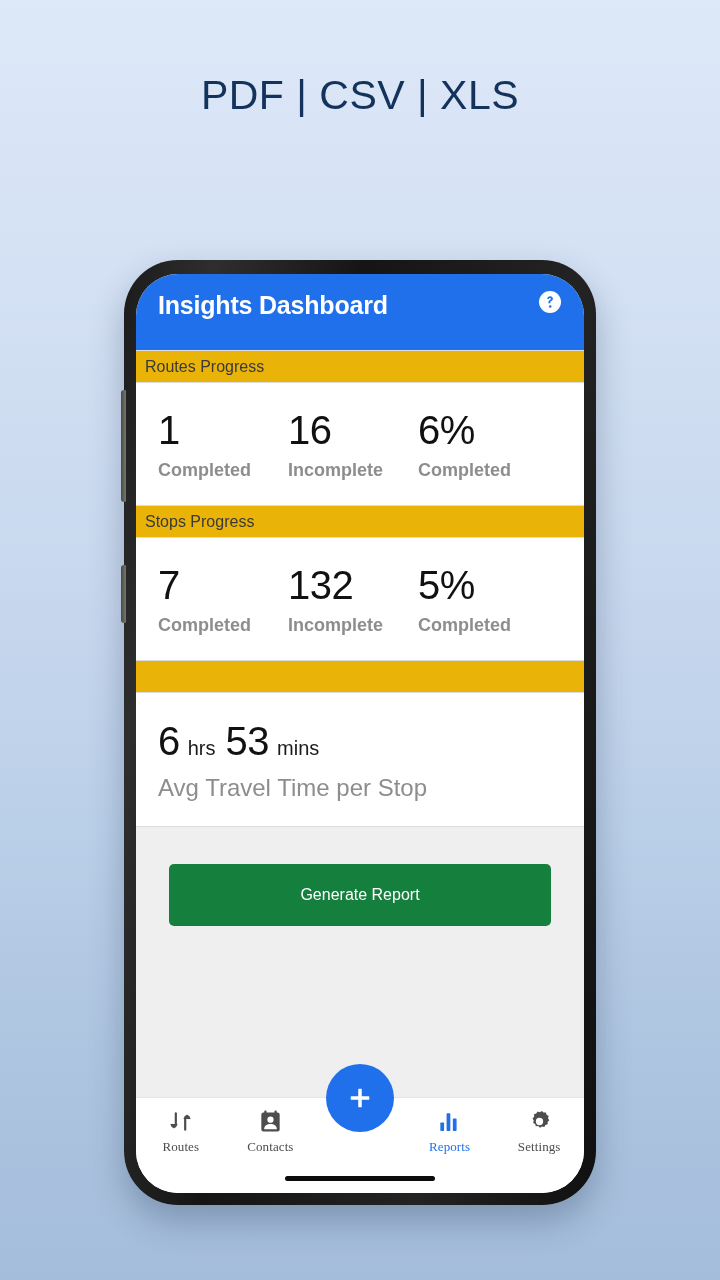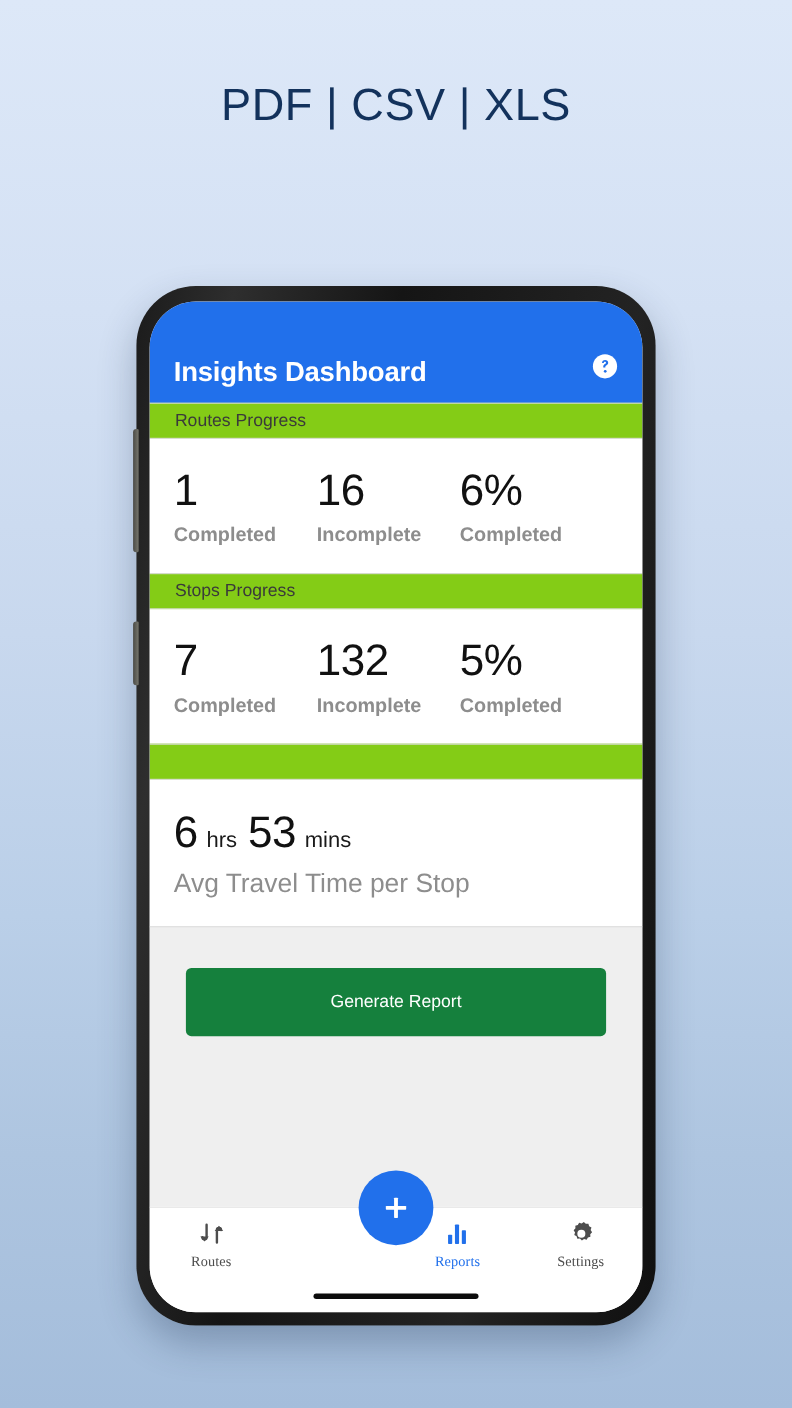--- a/index.html
+++ b/index.html
@@ -65,48 +65,48 @@
     width:5px;
     background:linear-gradient(90deg,#4a4a46,#77776e);
     border-radius:3px 1px 1px 3px;
   }
   .side-btn.b1 { top:130px;  height:112px; }
   .side-btn.b2 { top:305px;  height:58px;  }
 
   
   .appbar {
     position:relative;
-    height:92px;
+    height:76px;
     background:#2170eb;
     display:flex;
-    align-items:flex-end;
+    align-items:center;
     justify-content:space-between;
     padding:0 22px 13px 22px;
   }
   .appbar-title {
     color:#ffffff;
     font-size:25px;
     font-weight:bold;
     letter-spacing:-0.2px;
   }
   .help-icon {
     width:24px; height:24px;
     margin-bottom:8px;
     display:block;
   }
 
   
   .section-head {
-    background:#84cc16;
+    background:#eab308;
     border-top:1px solid #dcdcdc;
     border-bottom:1px solid #dcdcdc;
     height:33px;
     display:flex;
     align-items:center;
-    padding-left:23px;
+    padding-left:9px;
   }
   .section-head span {
     font-size:16px;
     color:#3a3a3a;
   }
   .section-head.blank { height:33px; }
 
   
   .stat-row {
     background:#ffffff;
@@ -330,20 +330,30 @@
           <div class="nav-item">
             <svg class="nav-icon" viewBox="0 0 24 24">
               <path d="M7.5 4.2v11.0c0 1.0-.8 1.8-1.8 1.8s-1.8-.8-1.8-1.8" fill="none" stroke="#4d4d4d" stroke-width="2.1" stroke-linecap="round"></path>
               <path d="M2.0 14.4l3.7 4.4 3.7-4.4" fill="#4d4d4d"></path>
               <path d="M16.5 19.8V8.8c0-1.0.8-1.8 1.8-1.8s1.8.8 1.8 1.8" fill="none" stroke="#4d4d4d" stroke-width="2.1" stroke-linecap="round"></path>
               <path d="M22.0 9.6l-3.7-4.4-3.7 4.4z" fill="#4d4d4d"></path>
             </svg>
             <span class="nav-label">Routes</span>
           </div>
 
+          <div class="nav-item">
+            <svg class="nav-icon" viewBox="0 0 24 24">
+              <rect x="6.0" y="1.4" width="2.2" height="3.0" rx="0.9" fill="#4d4d4d"></rect>
+              <rect x="15.8" y="1.4" width="2.2" height="3.0" rx="0.9" fill="#4d4d4d"></rect>
+              <rect x="3.2" y="3.4" width="17.6" height="18.2" rx="2.0" fill="#4d4d4d"></rect>
+              <circle cx="12" cy="10.2" r="3.0" fill="#ffffff"></circle>
+              <path d="M5.9 19.4c0-3.4 2.7-5.1 6.1-5.1s6.1 1.7 6.1 5.1z" fill="#ffffff"></path>
+            </svg>
+            <span class="nav-label">Contacts</span>
+          </div>
 
           <div class="nav-item spacer"></div>
 
           <div class="nav-item active">
             <svg class="nav-icon" viewBox="0 0 24 24">
               <rect x="3.2" y="13.0" width="3.6" height="8.0" rx="0.7" fill="#2170eb"></rect>
               <rect x="9.2" y="4.0" width="3.6" height="17.0" rx="0.7" fill="#2170eb"></rect>
               <rect x="15.2" y="9.0" width="3.6" height="12.0" rx="0.7" fill="#2170eb"></rect>
             </svg>
             <span class="nav-label">Reports</span>

